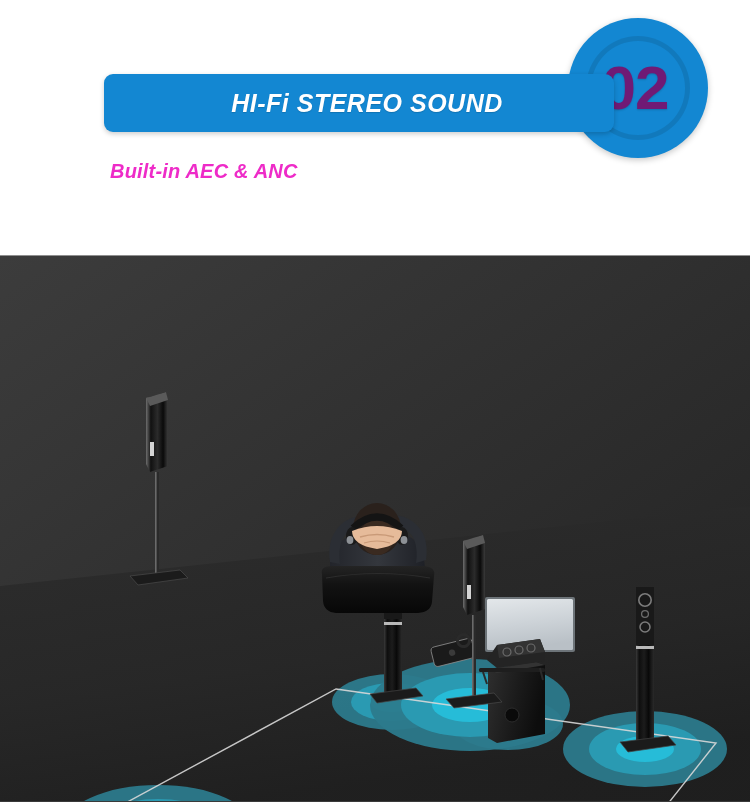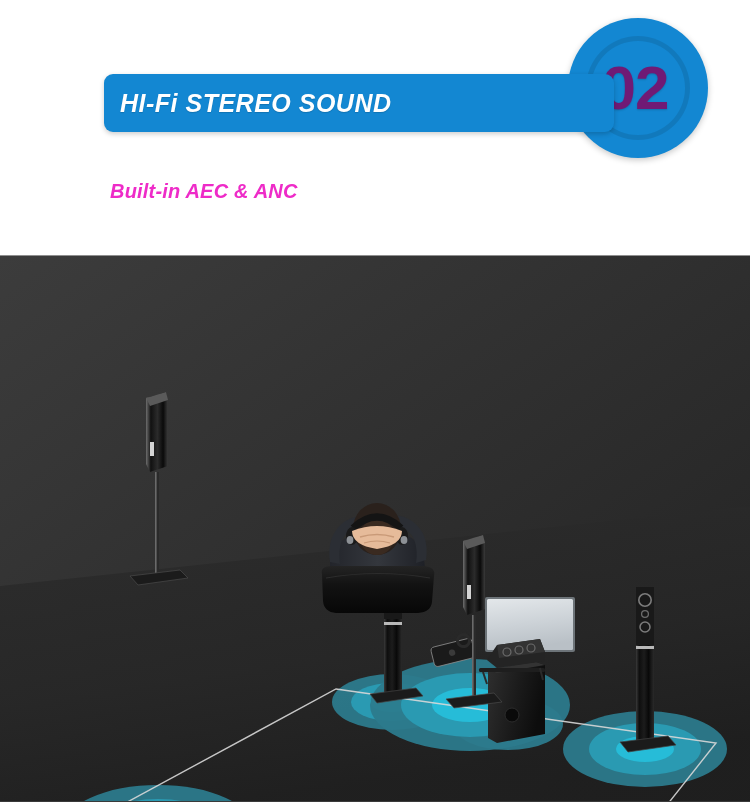--- a/index.html
+++ b/index.html
@@ -28,31 +28,31 @@
     display:flex;align-items:center;justify-content:center;
     color:#701a75;font-size:62px;font-weight:bold;letter-spacing:-1px;
     line-height:1;padding-right:6px;box-sizing:border-box;
     text-shadow:0 1px 2px rgba(0,0,0,.18);
   }
 
   .title-bar{
     position:absolute;left:104px;top:74px;width:510px;height:58px;
     background:#1387d2;border-radius:9px;
     box-shadow:0 2px 5px rgba(0,0,0,.20);
-    display:flex;align-items:center;
+    display:flex;align-items:center;justify-content:center;
   }
   .title-text{
     color:#ffffff;font-size:25px;font-weight:bold;font-style:italic;
     letter-spacing:.5px;padding-left:16px;white-space:nowrap;
     text-shadow:0 1px 1px rgba(0,0,0,.15);
   }
   .subtitle{
     position:absolute;left:110px;top:160px;
     color:#ee2bc8;font-size:20px;font-weight:bold;font-style:italic;
-    letter-spacing:.2px;white-space:nowrap;margin-top:20px;
+    letter-spacing:.2px;white-space:nowrap;
   }
 
   
   .scene{
     position:absolute;left:0;top:255px;width:750px;height:546px;
     overflow:hidden;
     background:
       radial-gradient(120% 95% at 46% 18%, #3a3a3a 0%, #2e2e2e 38%, #252525 68%, #1d1d1d 100%);
     border-top:1px solid #8f8f8f;
   }

